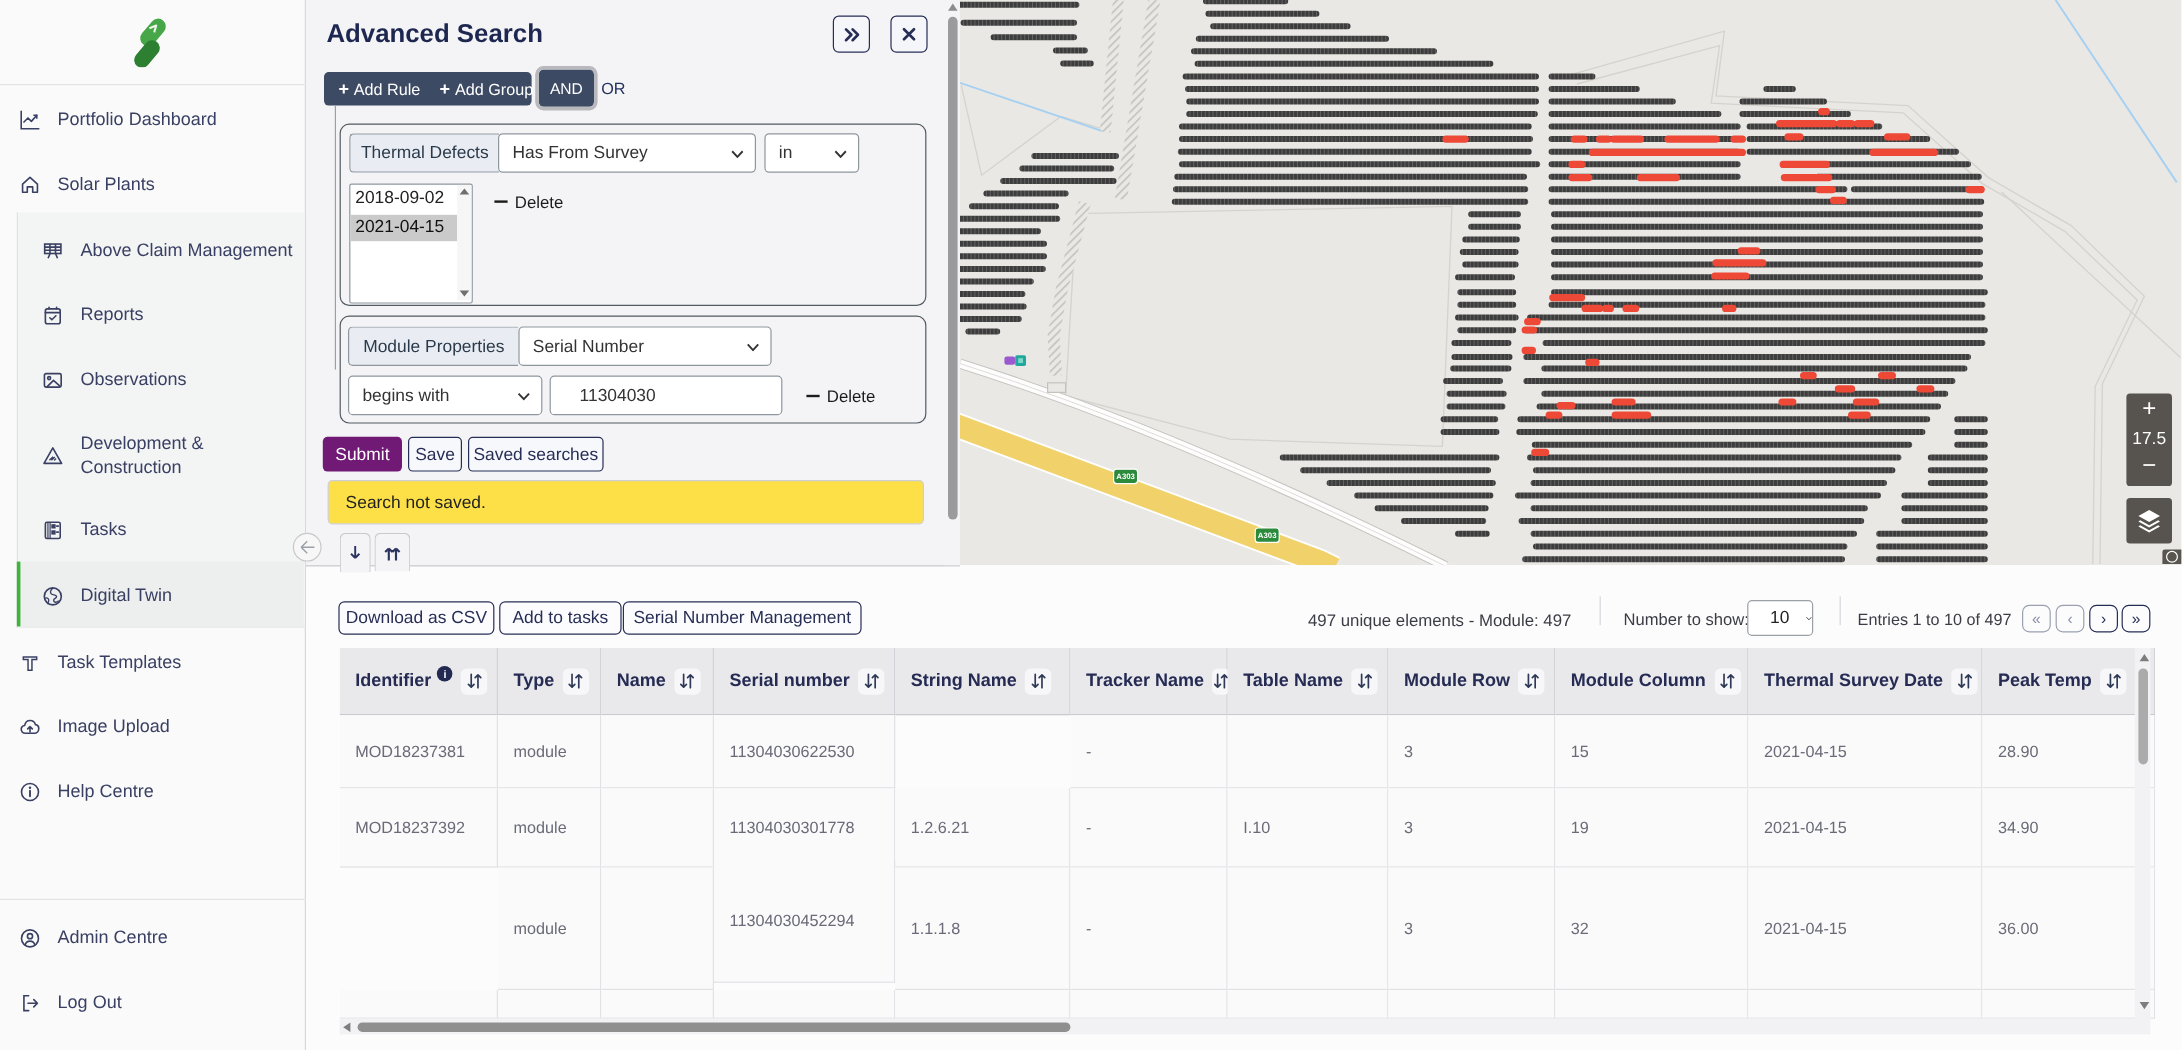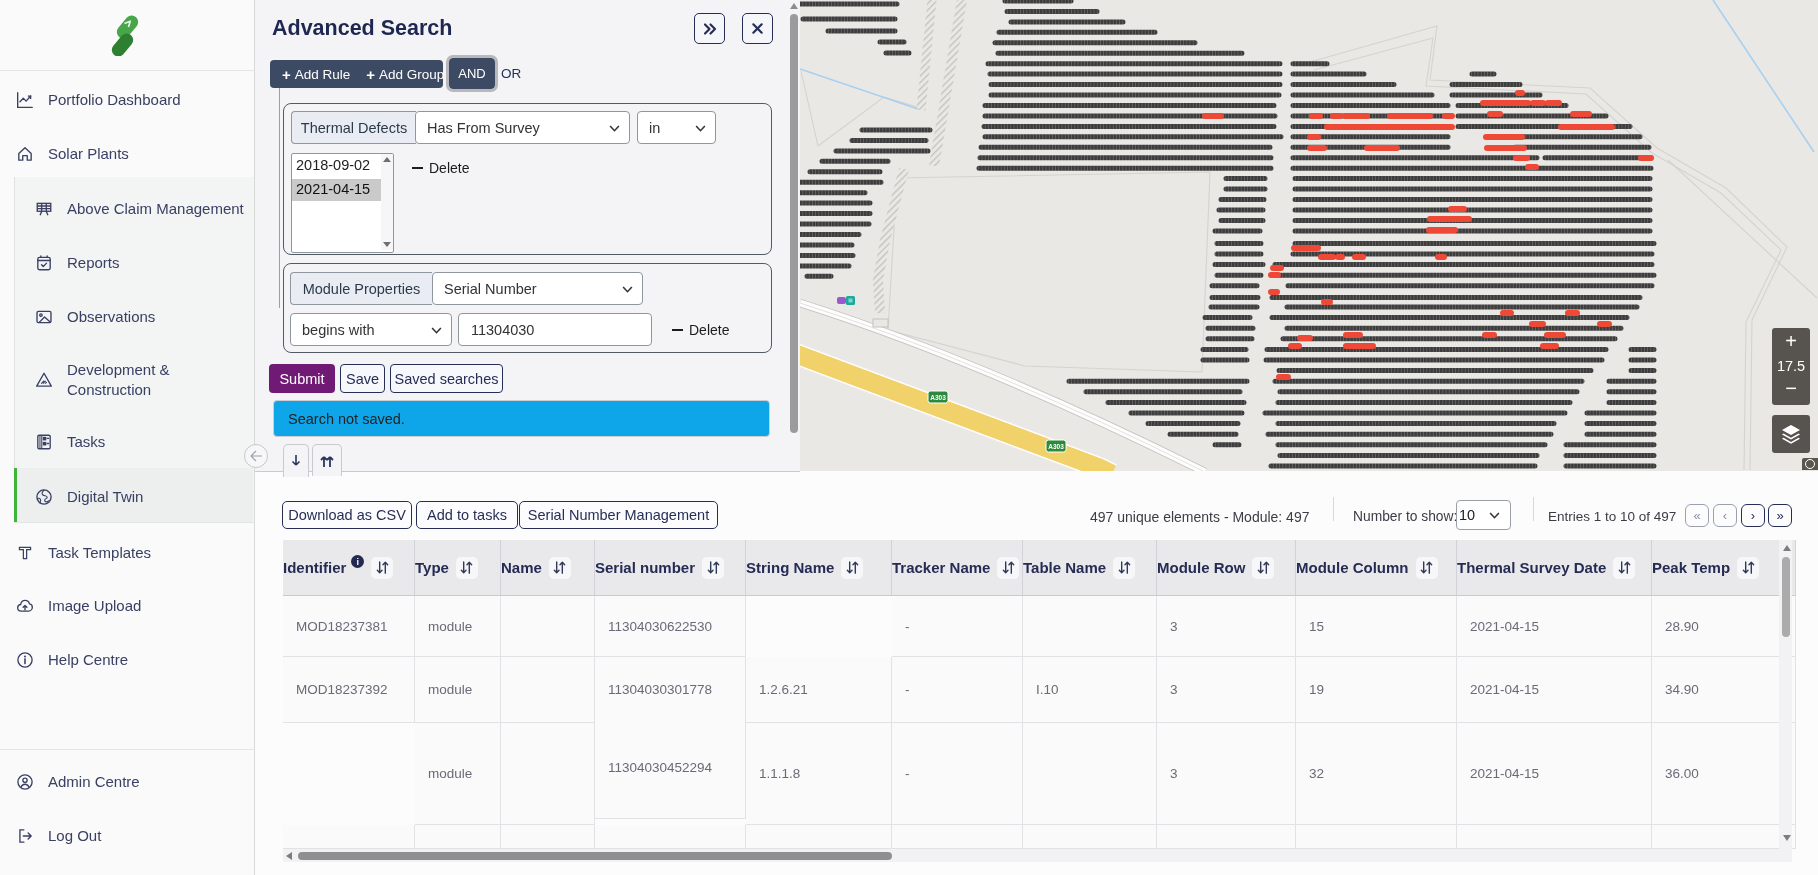--- a/index.html
+++ b/index.html
@@ -15,21 +15,21 @@
 .del{position:absolute;font-size:14px;color:#1c1c1c;display:flex;align-items:center}
 .minus{display:inline-block;width:11px;height:2.6px;background:#1c1c1c;margin-right:6px}
 .obtn{position:absolute;height:29px;background:#f7f8fc;border:1.6px solid #272e56;border-radius:4px;box-sizing:border-box;color:#272e56;font-size:14.5px;display:flex;align-items:center;justify-content:center}
 .tab{position:absolute;background:#f4f4f6;border:1px solid #c9c9cf;border-bottom:none;border-radius:5px 5px 0 0;box-sizing:border-box;display:flex;align-items:center;justify-content:center;z-index:25}
 #collapse{position:absolute;left:244px;top:444px;width:22px;height:22px;background:#f7f7f7;border:1px solid #c8c8c8;border-radius:50%;display:flex;align-items:center;justify-content:center;z-index:35}
 #map{position:absolute;left:800px;top:0;width:1018px;height:471px;z-index:10}
 #tsec{position:absolute;left:256px;top:471px;width:1562px;height:404px;background:#fcfcfc;z-index:15}
 .obtn2{position:absolute;height:28px;background:#fcfcfe;border:1.4px solid #272e56;border-radius:5px;box-sizing:border-box;color:#272e56;font-size:14.5px;display:flex;align-items:center;justify-content:center}
 #tbl{position:absolute;left:27px;top:69px;width:1513px;height:309px;overflow:hidden}
 .th{position:absolute;top:0;height:56px;background:#e9e9ec;border-right:1px solid #d2d2d8;border-bottom:1px solid #c9c9cf;box-sizing:border-box;display:flex;align-items:center}
-.thl{font-size:15px;font-weight:bold;color:#252b53;white-space:nowrap}
+.thl{margin-left:13px;font-size:15px;font-weight:bold;color:#252b53;white-space:nowrap}
 .iic{display:inline-flex;align-items:center;justify-content:center;width:13px;height:13px;background:#222a52;color:#fff;border-radius:50%;font-size:9px;font-weight:bold;margin-left:5px;margin-top:-12px}
 .sic{display:inline-flex;align-items:center;justify-content:center;width:22px;height:22px;background:#f7f7fa;border-radius:5px;margin-left:7px}
 .td{position:absolute;background:#fafafa;border-right:1px solid #e2e2e6;border-bottom:1px solid #e2e2e6;box-sizing:border-box;display:flex;align-items:center;font-size:13.5px;color:#6a6a78}
 .td span{margin-left:13px;white-space:nowrap}
 </style></head><body>
 <div id="sidebar">
     <div style="position:absolute;left:104px;top:12px;width:42px;height:44px">
 <svg width="42" height="44" viewBox="0 0 42 44">
 <rect x="17" y="2" width="13" height="26" rx="6.5" fill="#47a748" transform="rotate(40 23.5 15)"></rect>
 <rect x="12" y="20" width="13" height="26" rx="6.5" fill="#2d7f31" transform="rotate(40 18.5 33)"></rect>
@@ -166,27 +166,27 @@
         <path d="M1 1.2L6 6.5L11 1.2" fill="none" stroke="#333" stroke-width="1.8"></path>
       </svg>
     </div>
     <div class="sel" style="left:35px;top:313px;width:162px">
       <span style="margin-left:11px">begins with</span>
       <svg class="chev" width="11" height="7" viewBox="0 0 12 8">
         <path d="M1 1.2L6 6.5L11 1.2" fill="none" stroke="#333" stroke-width="1.8"></path>
       </svg>
     </div>
     <div style="position:absolute;left:203px;top:313px;width:194px;height:33px;background:#fff;border:1px solid #8f979e;border-radius:4px;box-sizing:border-box;font-size:14.5px;color:#333;display:flex;align-items:center">
-      <span style="margin-left:12px">11304030</span>
+      <span style="margin-left:24px">11304030</span>
     </div>
     <div class="del" style="left:417px;top:322px"><span class="minus"></span>Delete</div>
     <div style="position:absolute;left:14px;top:364px;width:66px;height:29px;background:#701a75;border-radius:4px;color:#fff;font-size:14.5px;display:flex;align-items:center;justify-content:center">Submit</div>
     <div class="obtn" style="left:85px;top:364px;width:45px">Save</div>
     <div class="obtn" style="left:135px;top:364px;width:113px">Saved searches</div>
-    <div style="position:absolute;left:18px;top:400px;width:497px;height:37px;background:#0ea5e9;border:1px solid #cfcfd3;border-radius:4px;box-sizing:border-box;font-size:14.5px;color:#222;display:flex;align-items:center">
+    <div style="position:absolute;left:18px;top:400px;width:497px;height:37px;background:#fde047;border:1px solid #cfcfd3;border-radius:4px;box-sizing:border-box;font-size:14.5px;color:#222;display:flex;align-items:center">
       <span style="margin-left:14px">Search not saved.</span>
     </div>
     <div class="tab" style="left:28px;top:444px;width:26px;height:33px">
       <svg width="10" height="14" viewBox="0 0 10 14">
         <path d="M5 1V11M5 11L1.5 7.5M5 11L8.5 7.5" fill="none" stroke="#2b3560" stroke-width="1.6"></path>
       </svg>
     </div>
     <div class="tab" style="left:57px;top:444px;width:30px;height:32px">
       <svg width="14" height="14" viewBox="0 0 14 14">
         <path d="M4 13V3M4 3L1 6M4 3L7 6M10 13V3M10 3L7 6M10 3L13 6" fill="none" stroke="#2b3560" stroke-width="1.8"></path>
@@ -259,21 +259,21 @@
     </div>
   </div>
 <div id="tsec">
     <div class="obtn2" style="left:26px;top:30px;width:130px">Download as CSV</div>
     <div class="obtn2" style="left:160px;top:30px;width:102px">Add to tasks</div>
     <div class="obtn2" style="left:263px;top:30px;width:199px">Serial Number Management</div>
     <div style="position:absolute;left:834px;top:38px;font-size:14px;color:#3c3c46">497 unique elements - Module: 497</div>
     <div style="position:absolute;left:1077px;top:26px;width:1px;height:24px;background:#d8d8dc"></div>
     <div style="position:absolute;left:1097px;top:38px;font-size:13.8px;color:#3c3c46">Number to show:</div>
     <div style="position:absolute;left:1200px;top:29px;width:55px;height:30px;background:#fff;border:1px solid #9aa0a6;border-radius:4px;box-sizing:border-box;font-size:14.5px;color:#222;display:flex;align-items:center">
-      <span style="margin-left:2px">10</span>
+      <span style="margin-left:18px">10</span>
       <svg style="margin-left:14px" width="11" height="7" viewBox="0 0 12 8">
         <path d="M1 1.2L6 6.5L11 1.2" fill="none" stroke="#333" stroke-width="1.8"></path>
       </svg>
     </div>
     <div style="position:absolute;left:1277px;top:26px;width:1px;height:24px;background:#d8d8dc"></div>
     <div style="position:absolute;left:1292px;top:38px;font-size:13.5px;color:#3c3c46;white-space:nowrap">Entries 1 to 10 of 497</div>
     <div style="position:absolute;left:1429px;top:33px;width:24px;height:23px;border:1.4px solid #9aa0b0;border-radius:6px;box-sizing:border-box;color:#8a8fa8;font-size:13px;display:flex;align-items:center;justify-content:center">«</div>
     <div style="position:absolute;left:1457px;top:33px;width:24px;height:23px;border:1.4px solid #9aa0b0;border-radius:6px;box-sizing:border-box;color:#8a8fa8;font-size:13px;display:flex;align-items:center;justify-content:center">‹</div>
     <div style="position:absolute;left:1485px;top:33px;width:24px;height:23px;border:1.4px solid #272e56;border-radius:6px;box-sizing:border-box;color:#272e56;font-size:13px;display:flex;align-items:center;justify-content:center">›</div>
     <div style="position:absolute;left:1512px;top:33px;width:24px;height:23px;border:1.4px solid #272e56;border-radius:6px;box-sizing:border-box;color:#272e56;font-size:13px;display:flex;align-items:center;justify-content:center">»</div>

